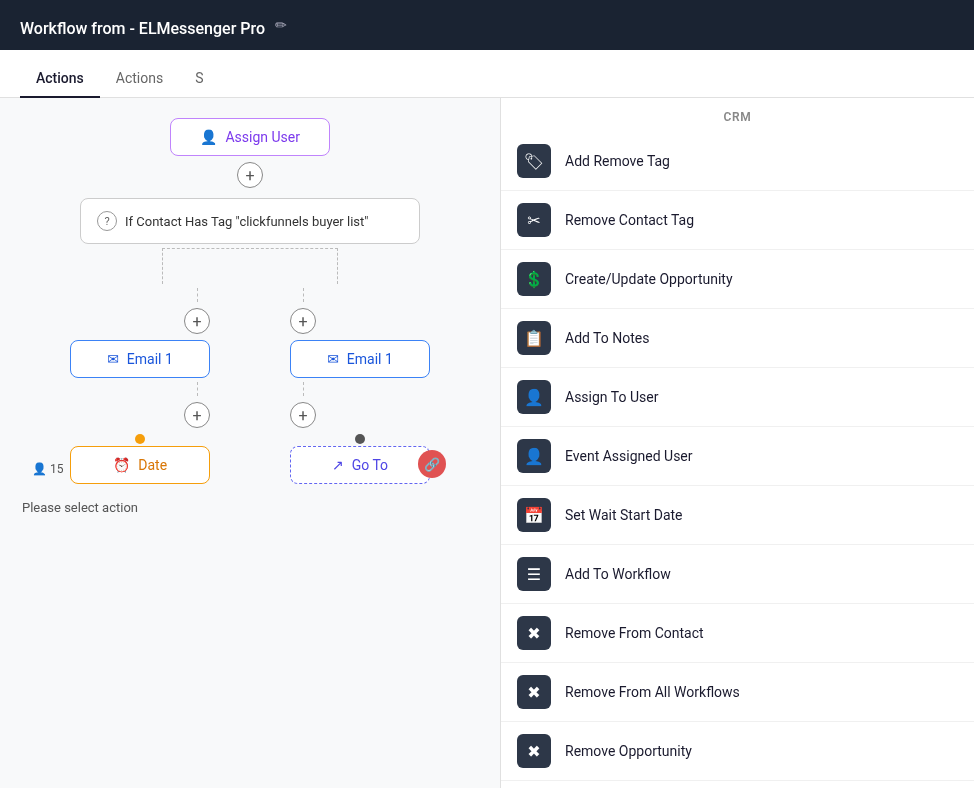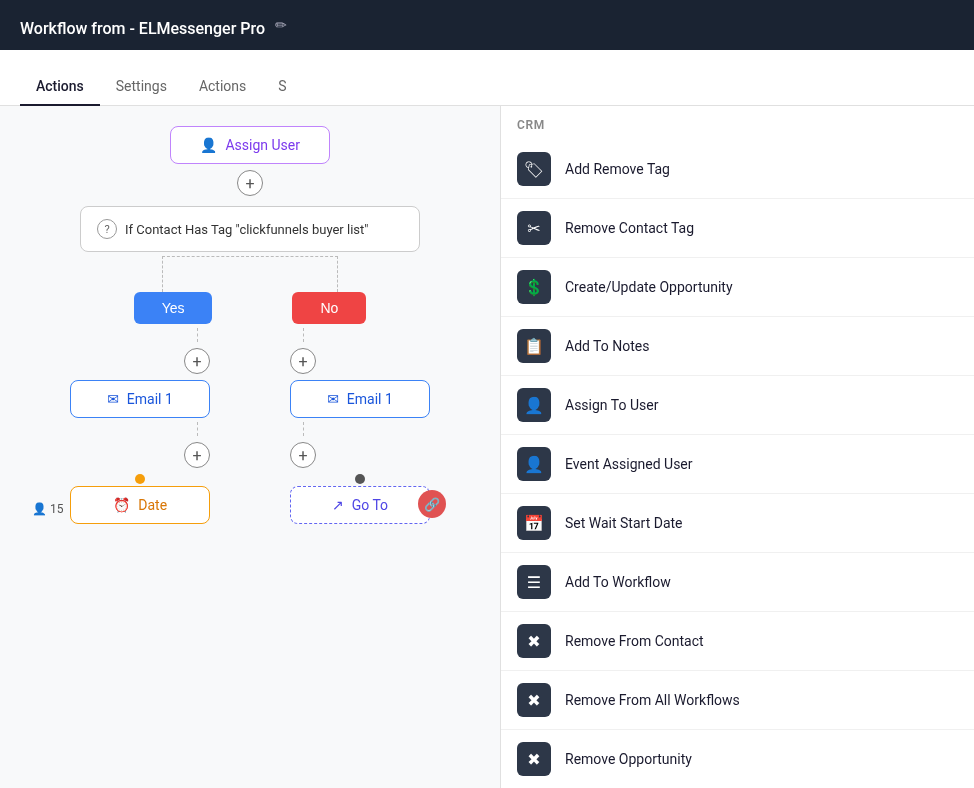--- a/index.html
+++ b/index.html
@@ -34,21 +34,21 @@
       cursor: pointer;
       font-size: 14px;
     }
 
     
     .tabs {
       background: white;
       border-bottom: 1px solid #e0e0e0;
       display: flex;
       padding: 0 20px;
-      height: 56px;
+      height: 48px;
       align-items: flex-end;
       flex-shrink: 0;
     }
     .tab {
       padding: 10px 16px;
       font-size: 14px;
       color: #666;
       cursor: pointer;
       border-bottom: 2px solid transparent;
       margin-bottom: -1px;
@@ -240,20 +240,21 @@
       color: white;
       font-size: 13px;
     }
 
     
     .actions-panel {
       flex: 1;
       background: white;
       overflow-y: auto;
       border-left: 1px solid #e0e0e0;
+      text-align: center;
     }
 
     .section-header {
       padding: 12px 16px 8px 16px;
       font-size: 12px;
       font-weight: 600;
       color: #888;
       letter-spacing: 0.05em;
       text-transform: uppercase;
     }
@@ -289,21 +290,20 @@
 </head>
 <body>
 
 <div class="header">
   <span class="header-title">Workflow from - ELMessenger Pro</span>
   <span class="header-edit-icon">✏</span>
 </div>
 
 <div class="tabs">
   <div class="tab active">Actions</div>
-  <div class="tab">Settings</div>
   <div class="tab">Actions</div>
   <div class="tab">S</div>
 </div>
 
 <div class="main">
 
   <div class="canvas">
 
     <div class="workflow-node">
       <div class="node-box">
@@ -323,28 +323,20 @@
 
       <div style="display:flex; align-items:flex-start; justify-content:center; width:320px; height:36px; position:relative;">
 
         <div style="position:absolute; left:72px; top:0; width:1px; height:36px; border-left:1.5px dashed #bbb;"></div>
 
         <div style="position:absolute; right:72px; top:0; width:1px; height:36px; border-left:1.5px dashed #bbb;"></div>
 
         <div style="position:absolute; left:72px; top:0; right:72px; height:1px; border-top:1.5px dashed #bbb; top:0;"></div>
       </div>
 
-      <div style="display:flex; gap:80px; align-items:center;">
-        <div class="branch">
-          <button class="yes-btn">Yes</button>
-        </div>
-        <div class="branch">
-          <button class="no-btn">No</button>
-        </div>
-      </div>
 
       <div style="display:flex; gap:80px; margin-top:4px;">
         <div style="display:flex;flex-direction:column;align-items:center;">
           <div style="width:1px;height:14px;border-left:1.5px dashed #bbb;"></div>
           <div class="add-btn">+</div>
         </div>
         <div style="display:flex;flex-direction:column;align-items:center;">
           <div style="width:1px;height:14px;border-left:1.5px dashed #bbb;"></div>
           <div class="add-btn">+</div>
         </div>
@@ -393,20 +385,23 @@
             <span style="font-size:14px;">↗</span>
             <span>Go To</span>
           </div>
 
           <div class="link-icon-badge">
             <span>🔗</span>
           </div>
         </div>
       </div>
 
+      <div style="align-self:flex-start; margin-top:10px; padding-left:10px;">
+        <div class="please-select">Please select action</div>
+      </div>
     </div>
   </div>
 
   <div class="actions-panel">
     <div class="section-header">CRM</div>
 
     <div id="actions-list">
         <div class="action-item">
       <div class="action-icon" style="background:#2d3748; font-size:16px;">
         🏷

